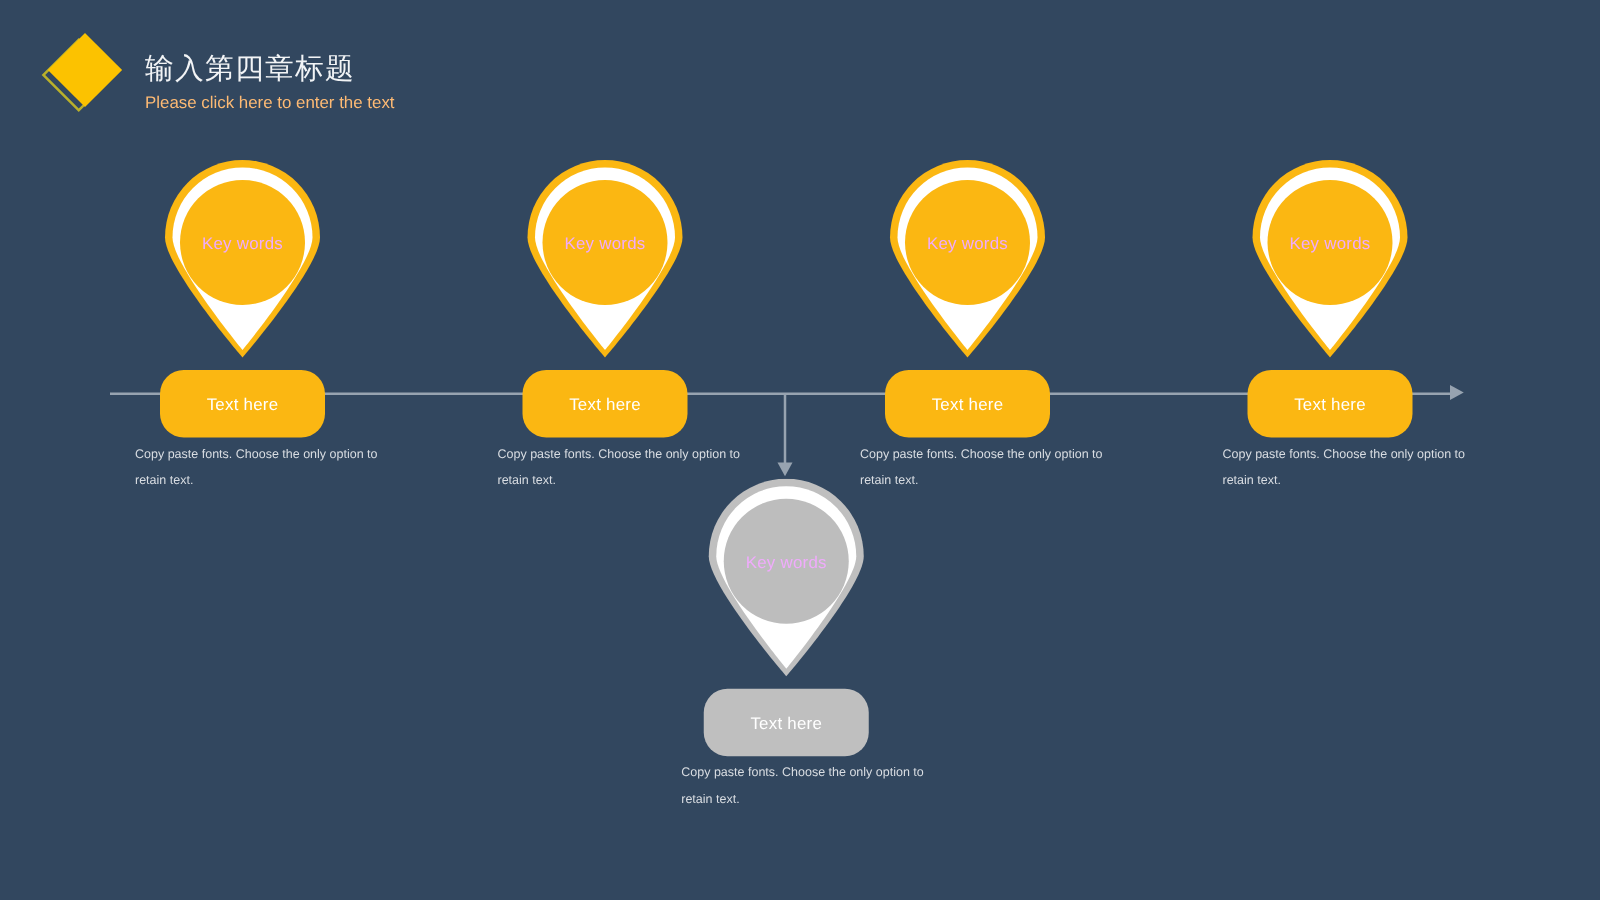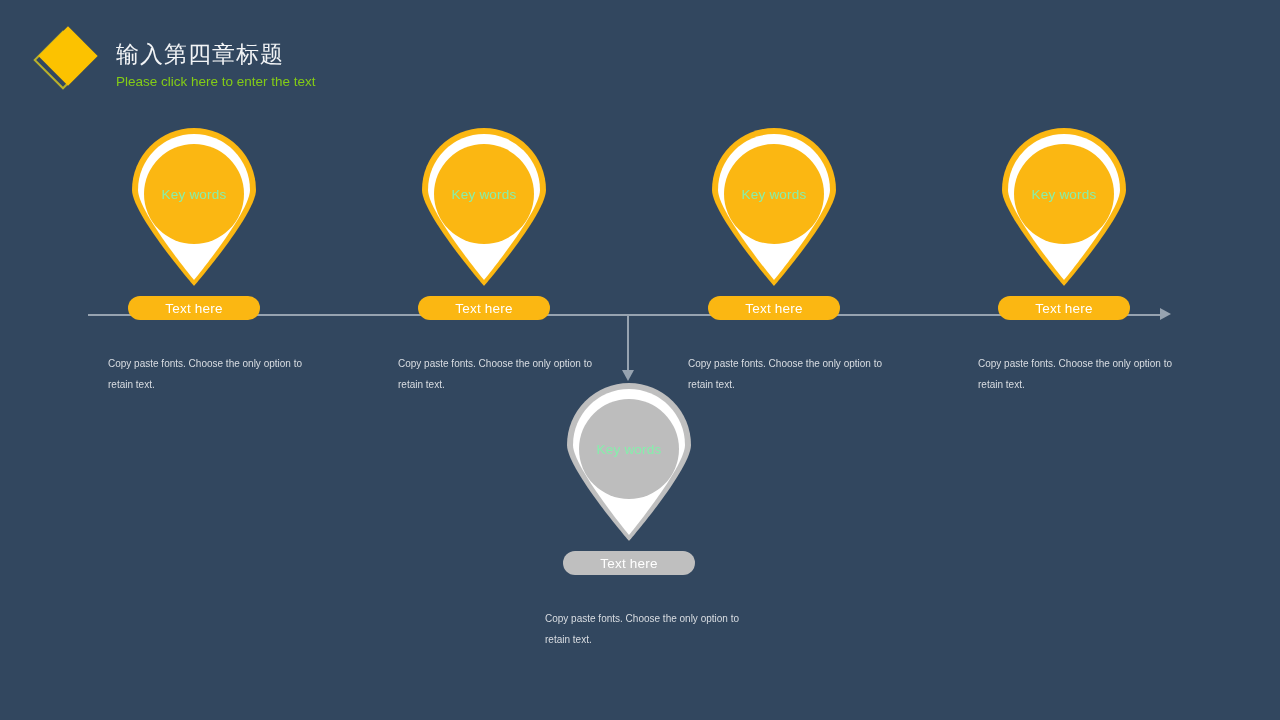--- a/index.html
+++ b/index.html
@@ -57,21 +57,21 @@
   #title-main {
     font-size: 23px;
     color: #f2f4f6;
     letter-spacing: 1px;
     line-height: 32px;
     font-weight: 400;
     white-space: nowrap;
   }
   #title-sub {
     font-size: 13.5px;
-    color: #84cc16;
+    color: #fdba74;
     line-height: 20px;
     margin-top: 2px;
     white-space: nowrap;
   }
 
   
   #axis-line {
     position: absolute;
     left: 88px;
     top: 314px;
@@ -134,31 +134,31 @@
   }
   .pin-label {
     position: absolute;
     left: 16px;
     top: 16px;
     width: 100px;
     height: 100px;
     display: flex;
     align-items: center;
     justify-content: center;
-    color: #86efac;
+    color: #f0abfc;
     font-size: 13.5px;
     letter-spacing: 0.2px;
     white-space: nowrap;
   }
 
   
   .pill {
     position: absolute;
     width: 132px;
-    height: 24px;
+    height: 54px;
     border-radius: 19px;
     display: flex;
     align-items: center;
     justify-content: center;
     color: #ffffff;
     font-size: 13.5px;
     letter-spacing: 0.2px;
     white-space: nowrap;
   }
   .pill-amber { background: #fbb712; }

